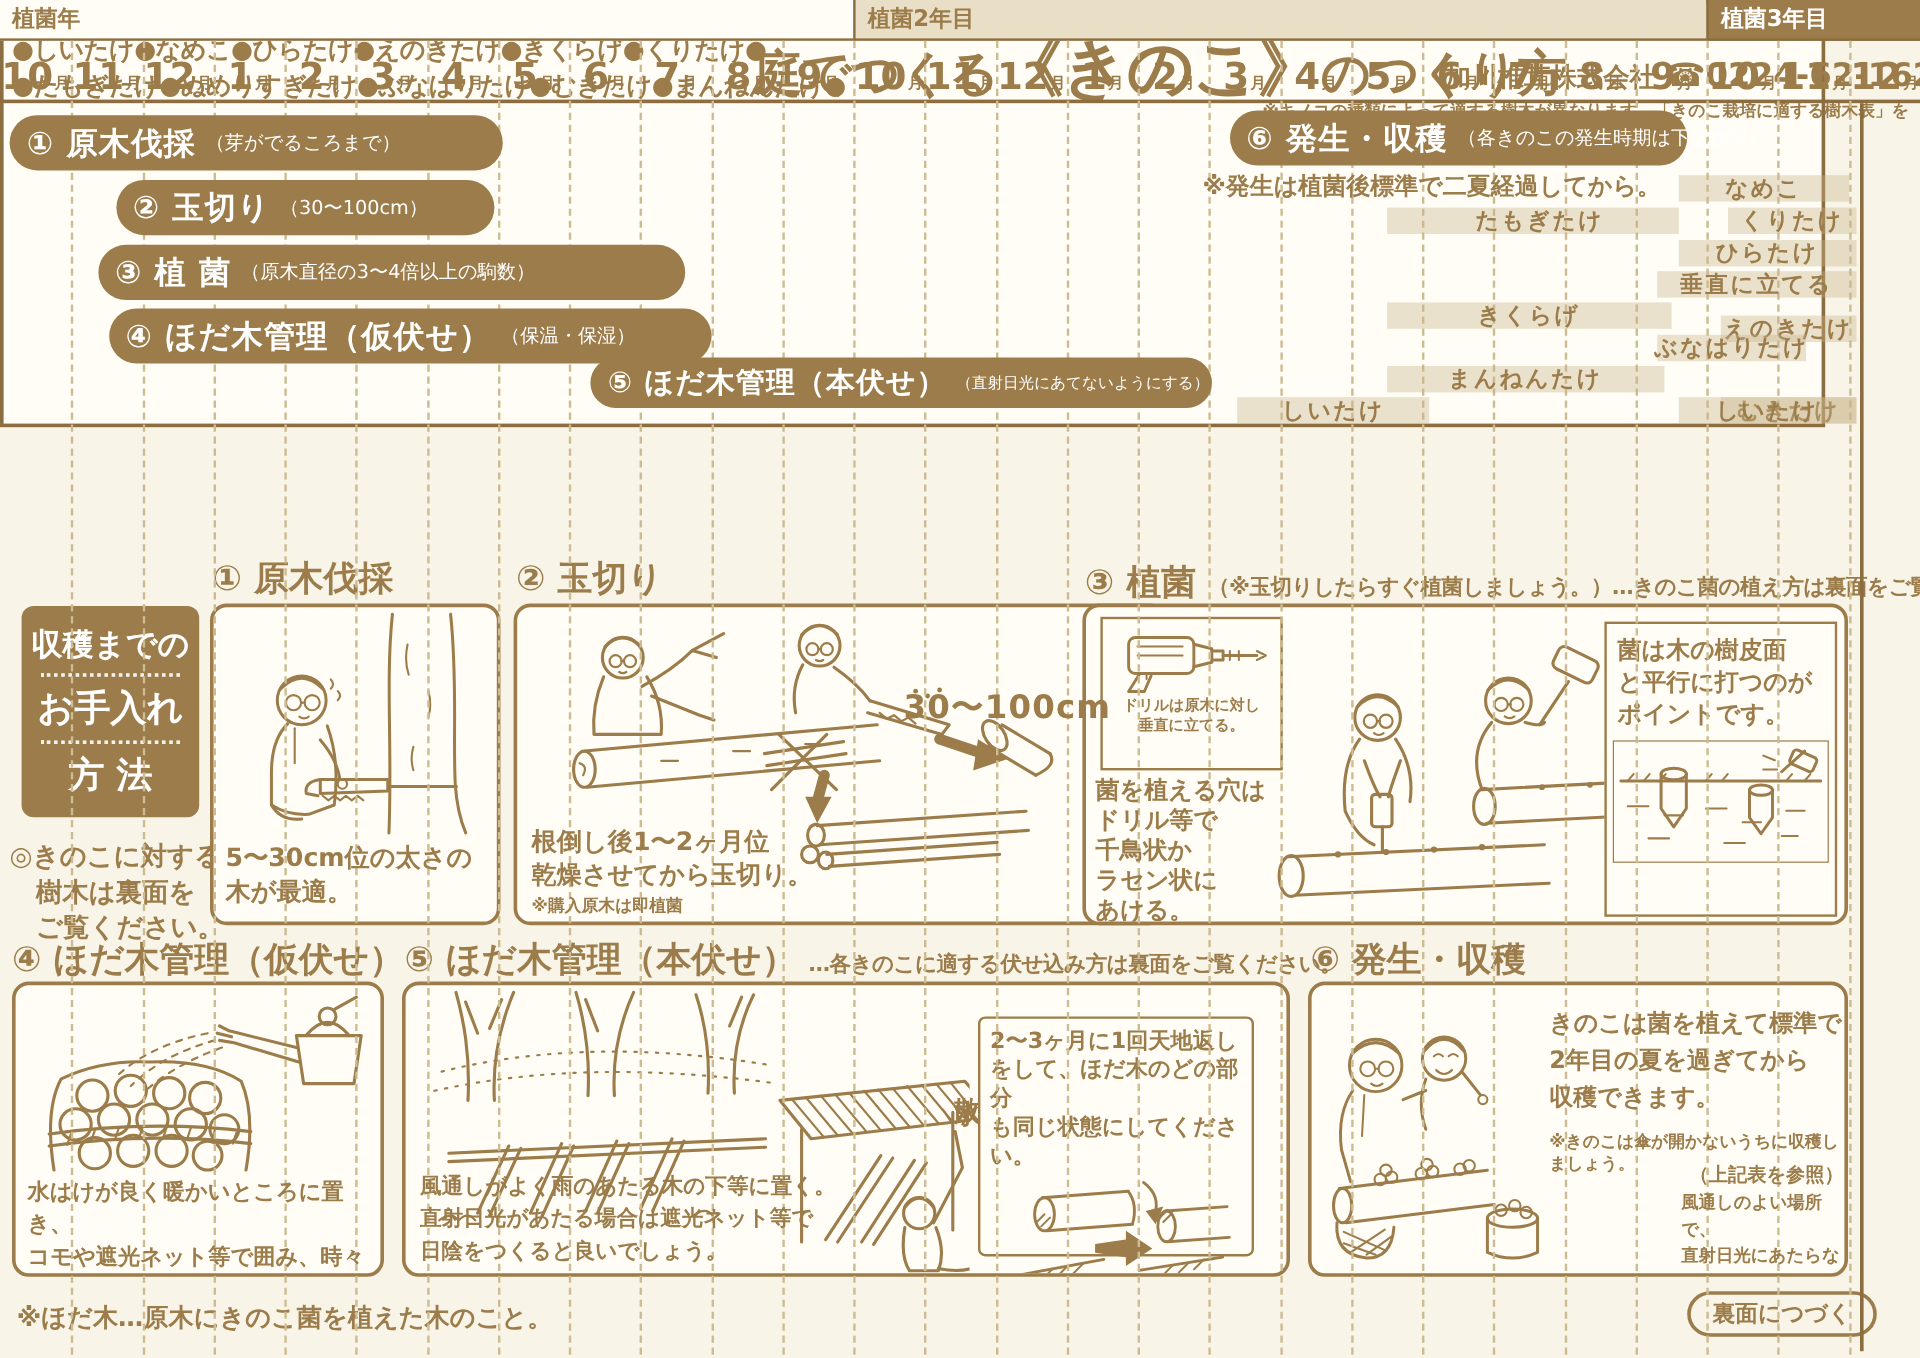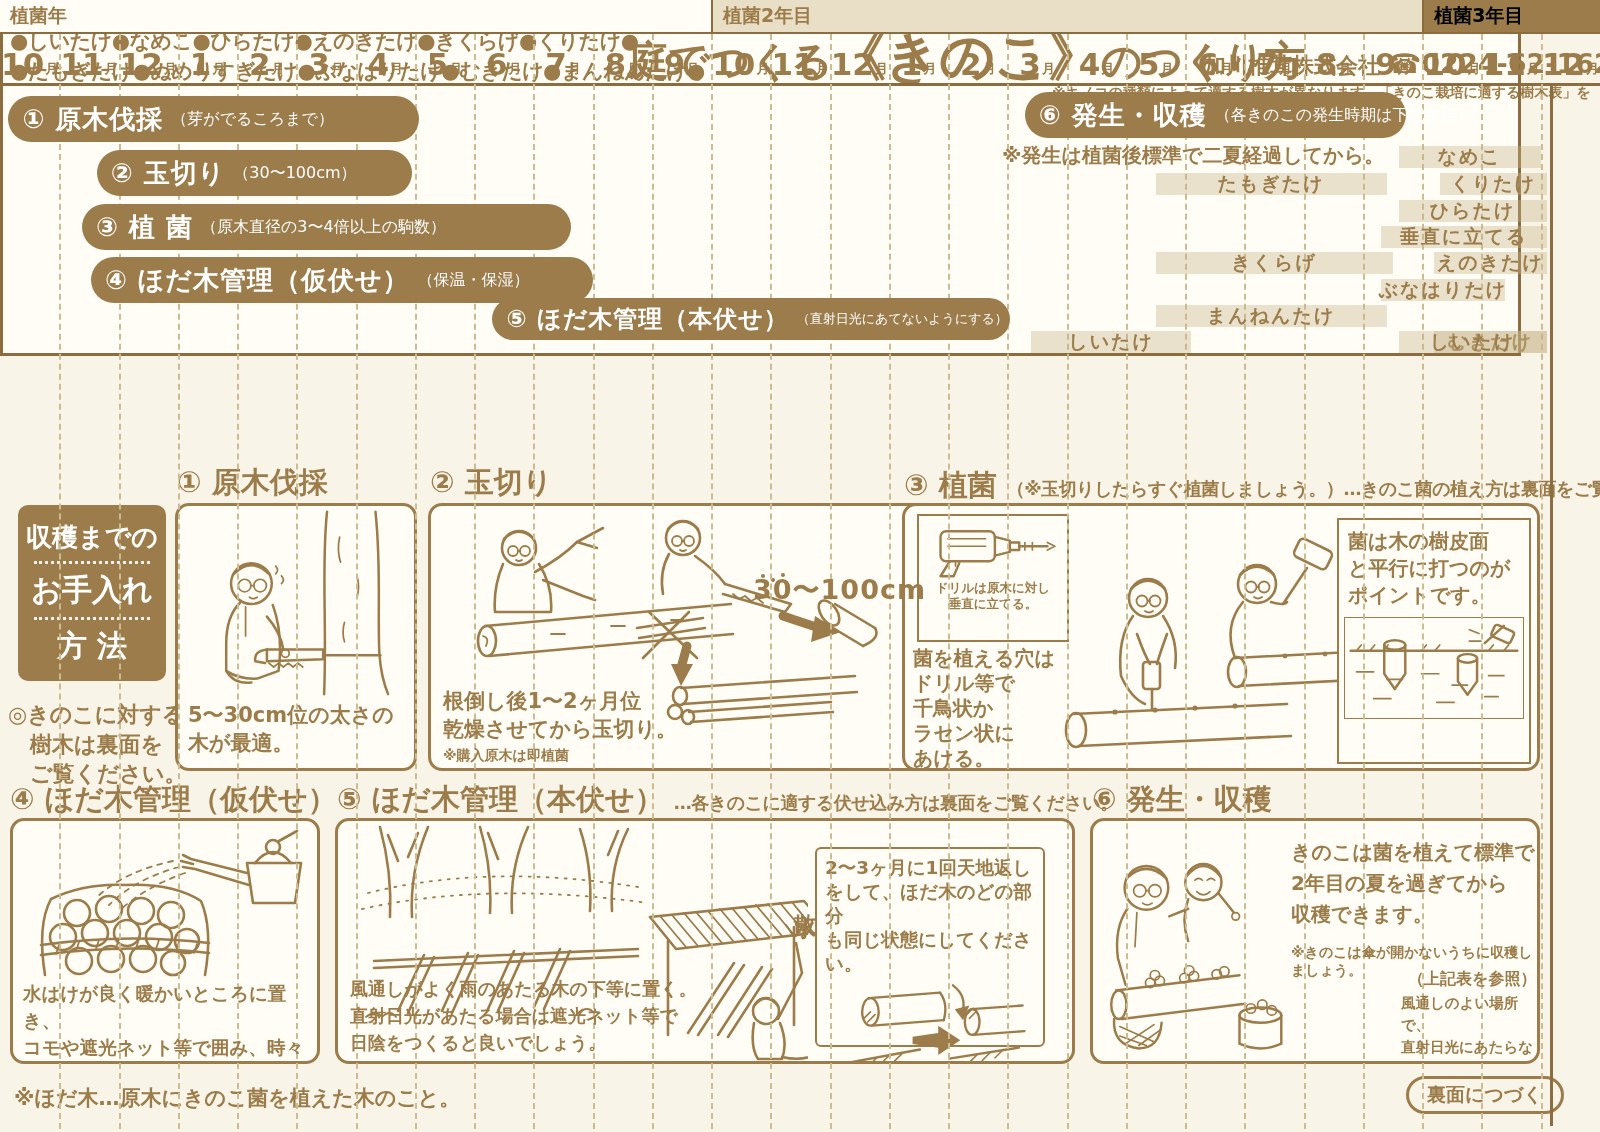--- a/index.html
+++ b/index.html
@@ -21,21 +21,21 @@
   .phone{font-size:27px;font-weight:700}
   .hnote{left:1052px;top:84px;font-size:14px;font-weight:700}
 
   
   .chart{left:16px;top:92px;width:1521px;height:356px;border:3px solid var(--inkd);
          background:var(--panelbg);box-sizing:border-box}
   .yseg{position:absolute;top:0;height:34px;box-sizing:border-box;display:flex;align-items:center;
         padding-left:10px;font-size:19px;font-weight:700;border-bottom:2px solid var(--inkd)}
   .y1{left:0;width:44.444%;background:var(--panelbg)}
   .y2{left:44.444%;width:44.444%;background:var(--band);border-left:2px solid var(--inkd)}
-  .y3{left:88.888%;width:11.112%;background:var(--ink);color:#000000;border-left:2px solid var(--inkd)}
+  .y3{left:88.888%;width:11.112%;background:var(--ink);color:#ffffff;border-left:2px solid var(--inkd)}
   .mrow{position:absolute;left:0;right:0;top:34px;height:52px;display:flex;
         border-bottom:3px solid var(--inkd);box-sizing:border-box;z-index:1}
   .mcell{flex:1;display:flex;align-items:flex-end;justify-content:center;padding-bottom:3px}
   .mnum{font-size:31px;font-weight:700;line-height:1}
   .msuf{font-size:13px;font-weight:700;margin:0 0 2px 1px}
   .glines{position:absolute;left:0;right:0;top:34px;bottom:3px;z-index:2;pointer-events:none}
   .gline{position:absolute;top:0;bottom:0;width:0;border-left:2px dashed var(--dash)}
   .barswrap{position:absolute;inset:0;z-index:3}
   .hbar{position:absolute;height:22px;background:var(--barbg);display:flex;align-items:center;
         justify-content:center;font-size:19px;font-weight:700;letter-spacing:2px;color:var(--ink);
@@ -233,26 +233,26 @@
         <div class="gline" style="left: 74.0741%;"></div>
         <div class="gline" style="left: 77.7778%;"></div>
         <div class="gline" style="left: 81.4815%;"></div>
         <div class="gline" style="left: 85.1852%;"></div>
         <div class="gline" style="left: 88.8889%;"></div>
         <div class="gline" style="left: 92.5926%;"></div>
         <div class="gline" style="left: 96.2963%;"></div>
       </div>
     <div class="barswrap">
         <div class="hbar" style="left: 87.4074%; width: 8.88889%; top: 146px;">なめこ</div>
-        <div class="hbar" style="left: 72.2222%; width: 14.4444%; top: 173px;">たもぎたけ</div>
+        <div class="hbar" style="left: 72.2222%; width: 14.4444%; top: 173px; padding-left: 12px;">たもぎたけ</div>
         <div class="hbar" style="left: 90%; width: 6.66667%; top: 173px;">くりたけ</div>
         <div class="hbar" style="left: 87.4074%; width: 9.25926%; top: 200px;">ひらたけ</div>
         <div class="hbar" style="left: 86.2963%; width: 10.3704%; top: 226px;">垂直に立てる</div>
         <div class="hbar" style="left: 72.2222%; width: 14.8148%; top: 252px;">きくらげ</div>
-        <div class="hbar" style="left: 89.6296%; width: 7.03704%; top: 252px; text-align: center;">えのきたけ</div>
+        <div class="hbar" style="left: 89.6296%; width: 7.03704%; top: 263px; text-align: center;">えのきたけ</div>
         <div class="hbar" style="left: 86.2963%; width: 7.77778%; top: 279px;">ぶなはりたけ</div>
         <div class="hbar" style="left: 72.2222%; width: 14.4444%; top: 305px;">まんねんたけ</div>
         <div class="hbar" style="left: 89.6296%; width: 7.03704%; top: 331px;">むきたけ</div>
         <div class="hbar" style="left: 64.4444%; width: 10%; top: 331px;">しいたけ</div>
         <div class="hbar" style="left: 87.4074%; width: 9.25926%; top: 331px;">しいたけ</div>
       </div>
 
     <div class="pill" style="left: 0.518518%; width: 25.6667%; top: 96px;">
       <span class="plabel">① 原木伐採</span>
       <span class="psub">（芽がでるころまで）</span>

